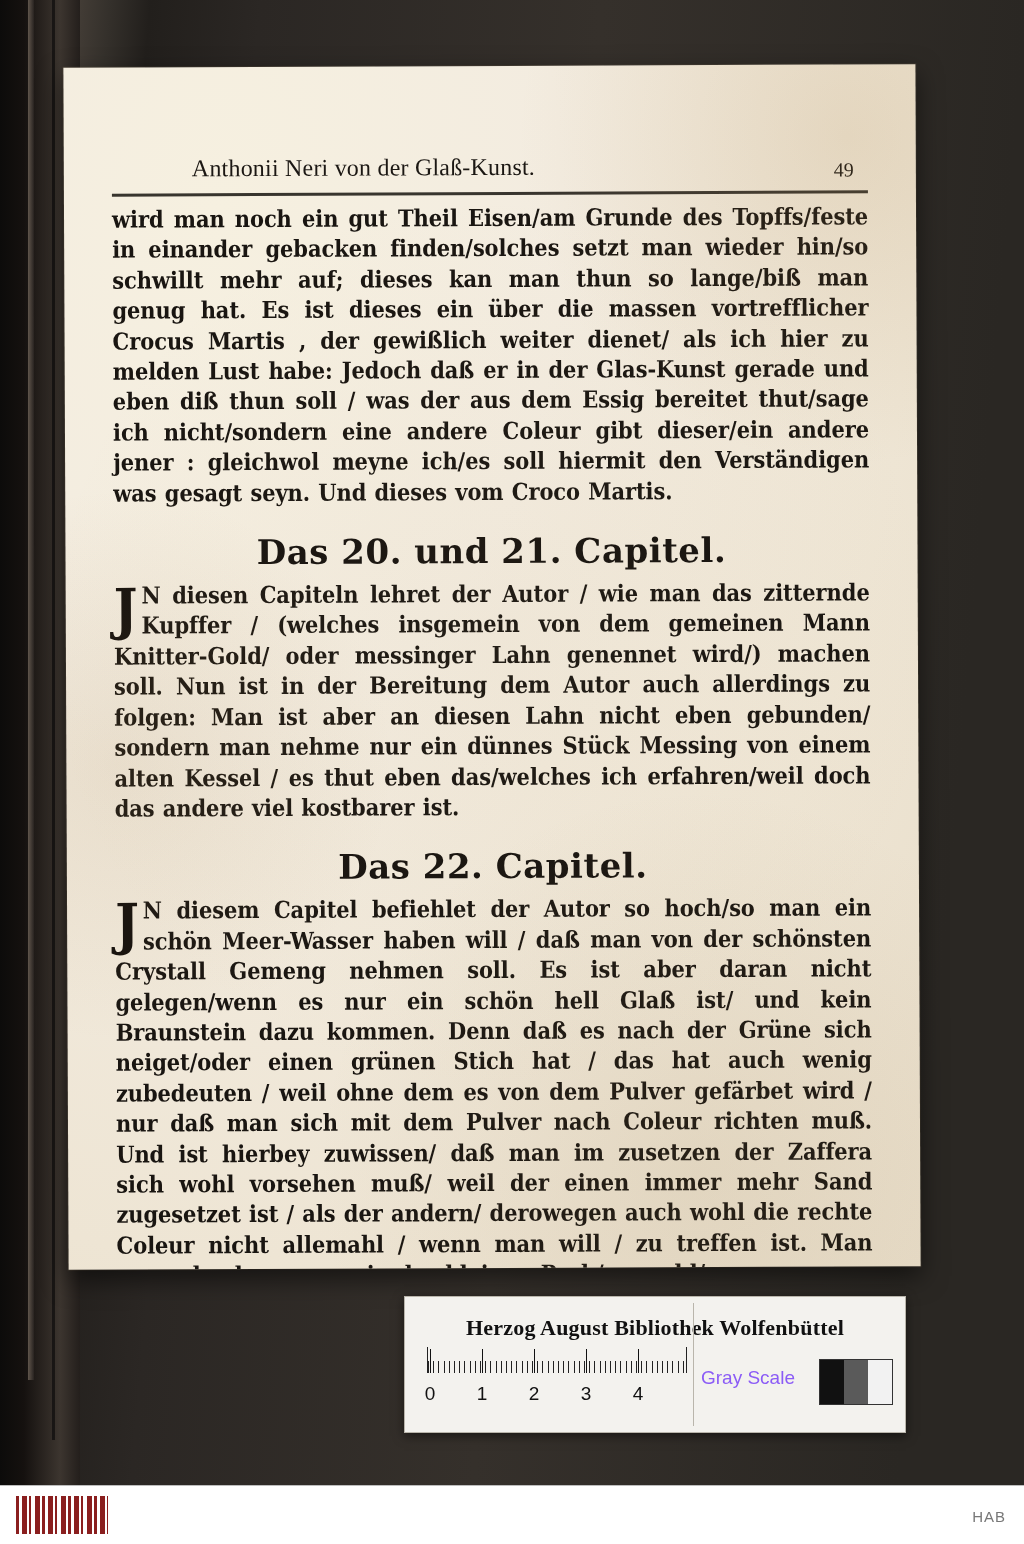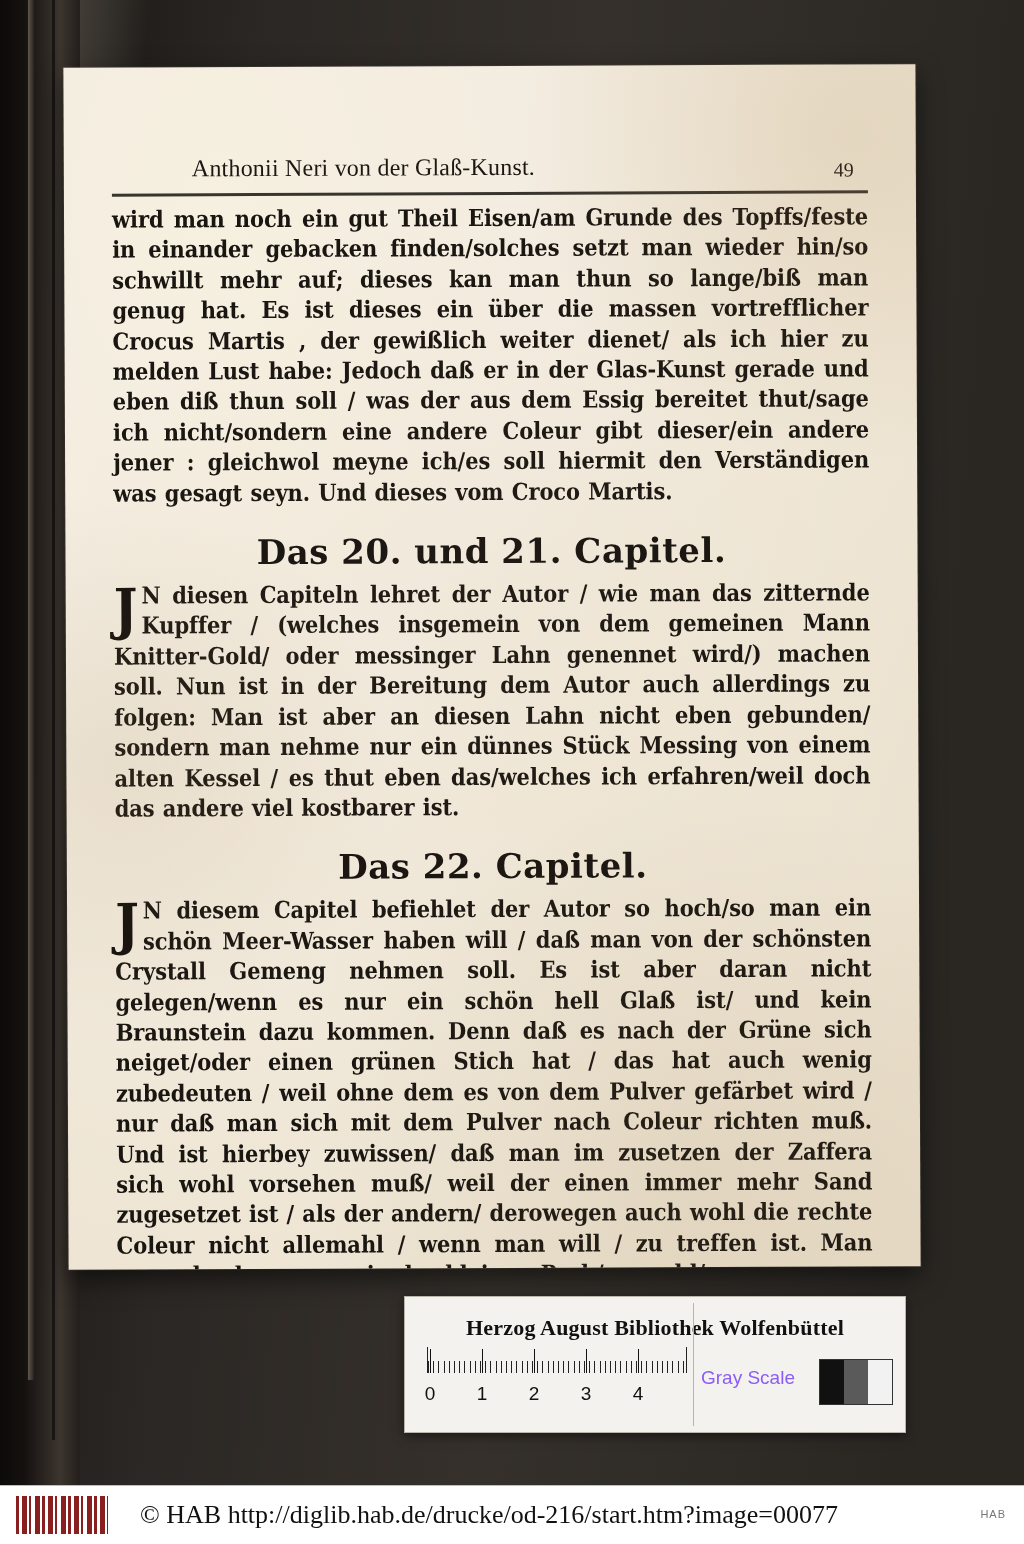--- a/index.html
+++ b/index.html
@@ -260,21 +260,21 @@
         #8a1f1f 13px, #8a1f1f 15px,
         #ffffff 15px, #ffffff 19px,
         #8a1f1f 19px, #8a1f1f 24px,
         #ffffff 24px, #ffffff 26px);
   }
   #corner-mark {
     position: absolute;
     right: 18px;
     top: 22px;
     font-family: "Liberation Sans", sans-serif;
-    font-size: 11px;
+    font-size: 15px;
     color: #777;
     letter-spacing: 1px;
   }
 </style>
 </head>
 <body>
 
 <div id="scan-bed"></div>
 <div id="gutter-shadow"></div>
 <div id="gutter-edge"></div>
@@ -335,15 +335,14 @@
     <div id="patches">
       <i style="width:33%;background:#111111;"></i>
       <i style="width:33%;background:#5a5a5a;"></i>
       <i style="width:34%;background:#f2f2f2;"></i>
     </div>
   </div>
 </div>
 
 <div id="footer-banner">
   <div id="barcode"></div>
-  <div id="footer-text">© HAB http://diglib.hab.de/drucke/od-216/start.htm?image=00077</div>
   <div id="corner-mark">HAB</div>
 </div>
 
 </body></html>

